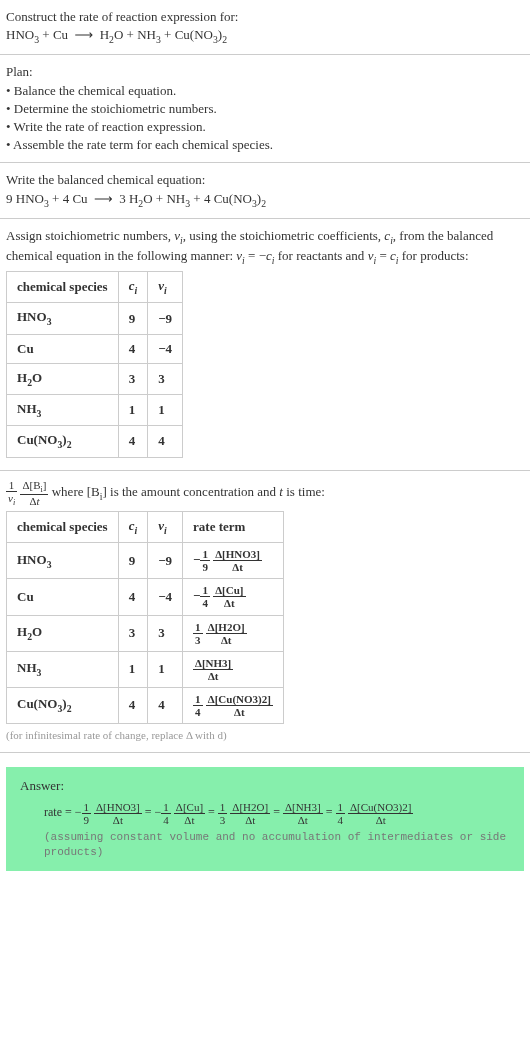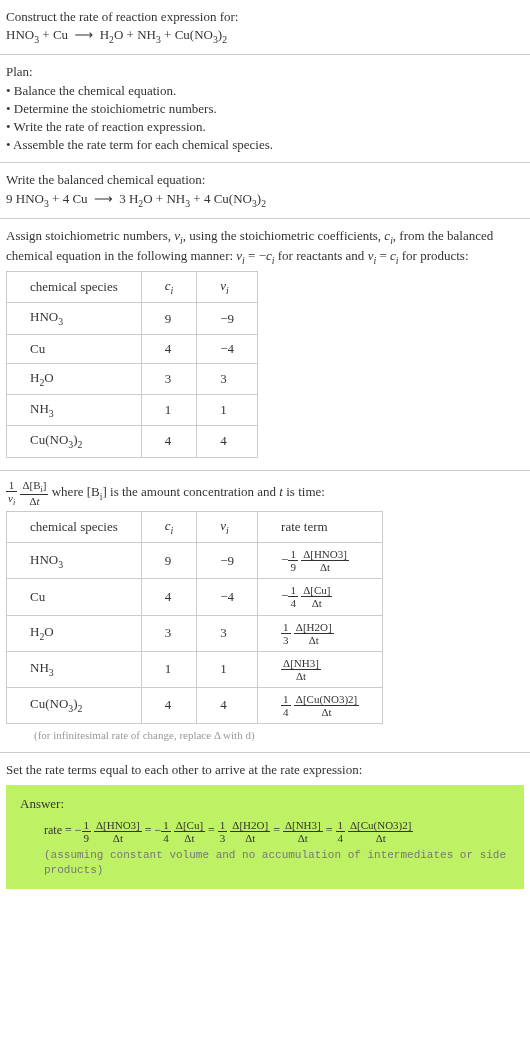--- a/index.html
+++ b/index.html
@@ -6,45 +6,45 @@
 body {
   width: 530px;
   font-family: Georgia, 'Times New Roman', serif;
   font-size: 13px;
   color: #333;
   background: #fff;
   line-height: 1.4;
 }
 .section { padding: 8px 6px; }
 .divider { border-top: 1px solid #ccc; }
-.subtext { font-size: 11px; color: #999; margin-left: 28px; }
+.subtext { font-size: 11px; color: #999; }
 sub { font-size: 0.75em; vertical-align: sub; }
 .eq { font-family: Georgia, serif; }
 table.data {
   border-collapse: collapse;
   margin: 4px 0;
 }
 table.data th, table.data td {
   border: 1px solid #ccc;
-  padding: 5px 23px;
+  padding: 5px 10px;
   text-align: left;
-  font-weight: normal;
+  font-weight: bold;
 }
 table.data th { background: #fff; }
 .frac {
   display: inline-block;
   vertical-align: middle;
   text-align: center;
   font-size: 11px;
   line-height: 1.1;
 }
 .frac .num { display: block; border-bottom: 1px solid #333; padding: 0 2px; }
 .frac .den { display: block; padding: 0 2px; }
 .answer-box {
-  background: #bef264;
+  background: #86efac;
   padding: 10px 14px;
   margin: 6px 0 0 0;
 }
 .answer-title { margin-bottom: 6px; }
 .answer-rate { margin-left: 24px; margin-bottom: 4px; font-size: 12px; }
 .answer-note { font-size: 11px; color: #777; margin-left: 24px; font-family: Liberation Mono, monospace; }
 .italic { font-style: italic; }
 .center { text-align: center; }
 </style>
 </head>
@@ -179,21 +179,20 @@
       </td>
     </tr>
   </tbody>
     </table>
   <div class="subtext">(for infinitesimal rate of change, replace Δ with d)</div>
 </div>
 
 <div class="divider"></div>
 
 <div class="section">
-  <div>Set the rate terms equal to each other to arrive at the rate expression:</div>
   <div class="answer-box">
     <div class="answer-title">Answer:</div>
     <div class="answer-rate">
       <span>rate = </span>
       −<span class="frac"><span class="num">1</span><span class="den">9</span></span>
       <span class="frac"><span class="num">Δ[HNO3]</span><span class="den">Δt</span></span>
       = −<span class="frac"><span class="num">1</span><span class="den">4</span></span>
       <span class="frac"><span class="num">Δ[Cu]</span><span class="den">Δt</span></span>
       = <span class="frac"><span class="num">1</span><span class="den">3</span></span>
       <span class="frac"><span class="num">Δ[H2O]</span><span class="den">Δt</span></span>

